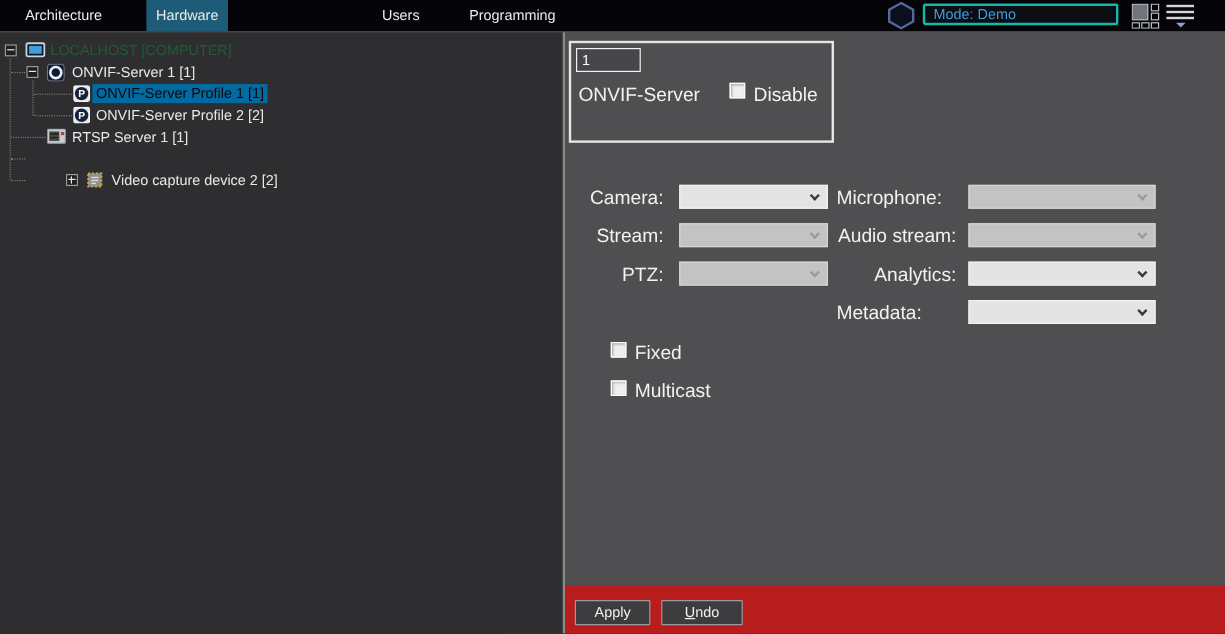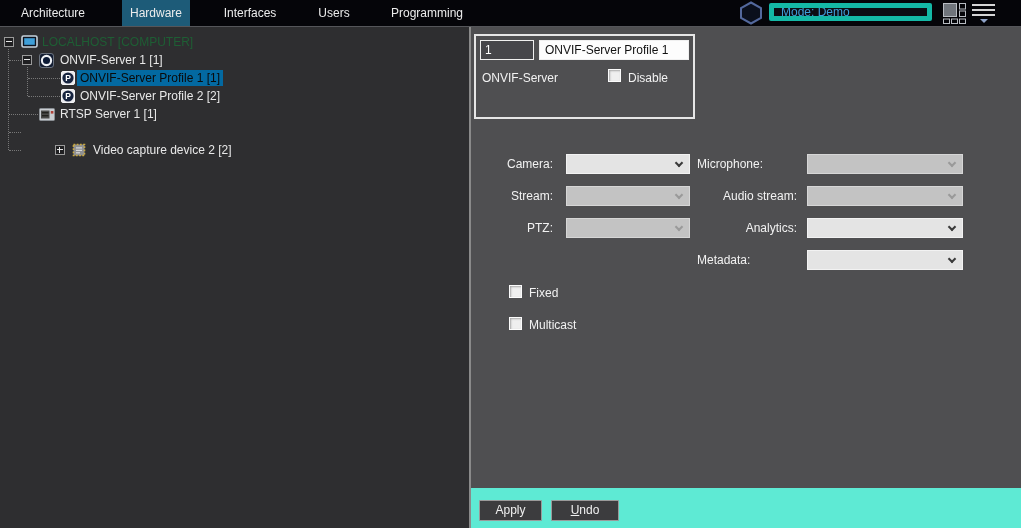--- a/index.html
+++ b/index.html
@@ -6,21 +6,21 @@
   body { background:#1a1a1c; font-family:"Liberation Sans", sans-serif; }
   .screen { position:relative; width:1021px; height:528px; overflow:hidden; background:#4f4f51; }
 
   
   .topbar { position:absolute; left:0; top:0; width:1021px; height:26px; background:#050509; z-index:5; }
   .tab { position:absolute; top:0; height:26px; line-height:26px; text-align:center;
          font-size:12px; color:#ececec; cursor:default; }
   .tab.sel { background:#1d5b78; }
   .hexwrap { position:absolute; left:737px; top:1px; width:28px; height:24px; }
   .mode-input { position:absolute; left:769px; top:3px; width:163px; height:18px;
-                background:#0c0c13; border:5px solid #14b8a6; border-radius:2px;
+                background:#0c0c13; border:2px solid #14b8a6; border-radius:2px;
                 color:#3f9cd8; font-size:12px; padding:0 7px; font-family:"Liberation Sans", sans-serif; }
   .gridicon { position:absolute; left:943px; top:3px; width:25px; height:21px; }
   .menuicon { position:absolute; left:972px; top:4px; width:23px; height:20px; }
   .menuicon .bar { width:23px; height:2px; background:#d5d5d5; margin-bottom:3px; }
   .menuicon .tri { width:0; height:0; margin:1px auto 0; border-left:4px solid transparent;
                    border-right:4px solid transparent; border-top:4px solid #8fa3c8; }
 
   
   .content { position:absolute; left:0; top:26px; width:1021px; height:502px; border-top:1px solid #55565a; }
   .tree-panel { position:absolute; left:0; top:0; width:469px; height:502px; background:#2e2e30; }
@@ -42,49 +42,48 @@
   .conn-v { position:absolute; width:0; border-left:1px dotted #777; }
   .conn-h { position:absolute; height:0; border-top:1px dotted #777; }
 
   
   .idbox { position:absolute; left:3px; top:7px; width:221px; height:85px; border:2px solid #e6e6e6; }
   .id-input { position:absolute; left:4px; top:4px; width:54px; height:20px; background:#46464a;
               border:1px solid #f0f0f0; color:#fff; font-size:12px; padding:0 4px; font-family:"Liberation Sans", sans-serif; }
   .name-input { position:absolute; left:63px; top:4px; width:150px; height:20px; background:#fdfdfd;
                 border:1px solid #f0f0f0; color:#111; font-size:12px; padding:0 5px; font-family:"Liberation Sans", sans-serif; }
   .srv-label { position:absolute; left:6px; top:35px; font-size:12px; color:#f2f2f2; }
-  .flabel { font-size:12px; color:#f2f2f2; }
+  .flabel { font-size:16px; color:#f2f2f2; }
 
   
   .cb { display:inline-block; width:13px; height:13px; background:#efefef; border:1px solid #fcfcfc;
         box-shadow:inset 1px 1px 2px rgba(0,0,0,.3); vertical-align:middle; }
 
   
   .dd { position:absolute; height:20px; background:#e4e4e4; border:1px solid #f2f2f2;
         font-size:12px; color:#111; line-height:18px; padding:0 20px 0 6px; cursor:default; }
   .dd .chev { position:absolute; right:7px; top:5px; width:6px; height:6px;
               border-right:2px solid #3a3a3a; border-bottom:2px solid #3a3a3a; transform:rotate(45deg); }
   .dd.off { background:#c3c3c3; border-color:#d6d6d6; }
   .dd.off .chev { border-color:#9a9a9a; }
 
   
-  .btnstrip { position:absolute; left:0; top:461px; width:550px; height:41px; background:#5eead4; }
+  .btnstrip { position:absolute; left:0; top:461px; width:550px; height:41px; background:#b91c1c; }
   .btn { position:absolute; top:12px; height:21px; background:#3c3c3e; border:1px solid #9a9a9a;
          color:#f0f0f0; font-size:12px; text-align:center; line-height:19px; border-radius:1px; cursor:default; }
   .u { text-decoration:underline; }
 </style>
 </head>
 <body>
 
 <div class="screen">
 
   <div class="topbar">
     <div class="tab" style="left:0;width:106px;">Architecture</div>
     <div class="tab sel" style="left:122px;width:68px;">Hardware</div>
-    <div class="tab" style="left:200px;width:100px;">Interfaces</div>
     <div class="tab" style="left:302px;width:64px;">Users</div>
     <div class="tab" style="left:373px;width:108px;">Programming</div>
 
     <div class="hexwrap">
       <svg width="28" height="24" viewBox="0 0 28 24">
         <polygon points="14,1.5 24,7 24,17 14,22.5 4,17 4,7" fill="#0a0f1c" stroke="#53689c" stroke-width="2"></polygon>
       </svg>
     </div>
     <input class="mode-input" readonly="" value="Mode: Demo" style="">
     <div class="gridicon">
@@ -188,21 +187,20 @@
         <span class="tlabel">Video capture device 2 [2]</span>
       </div>
     </div>
 
     <div class="divider"></div>
 
     <div class="form-panel">
 
       <div class="idbox">
         <input class="id-input" readonly="" value="1" style="">
-        <input class="name-input" readonly="" value="ONVIF-Server Profile 1" style="">
         <span class="srv-label flabel">ONVIF-Server</span>
         <span class="cb" style="position:absolute;left:132px;top:33px;"></span>
         <span class="flabel" style="position:absolute;left:152px;top:35px;">Disable</span>
       </div>
 
       <div class="flabel" style="position:absolute;left:0;top:130px;width:82px;text-align:right;">Camera:</div>
       <div class="dd" style="left:95px;top:127px;width:124px;">
           <span class="chev"></span>
         </div>
 

